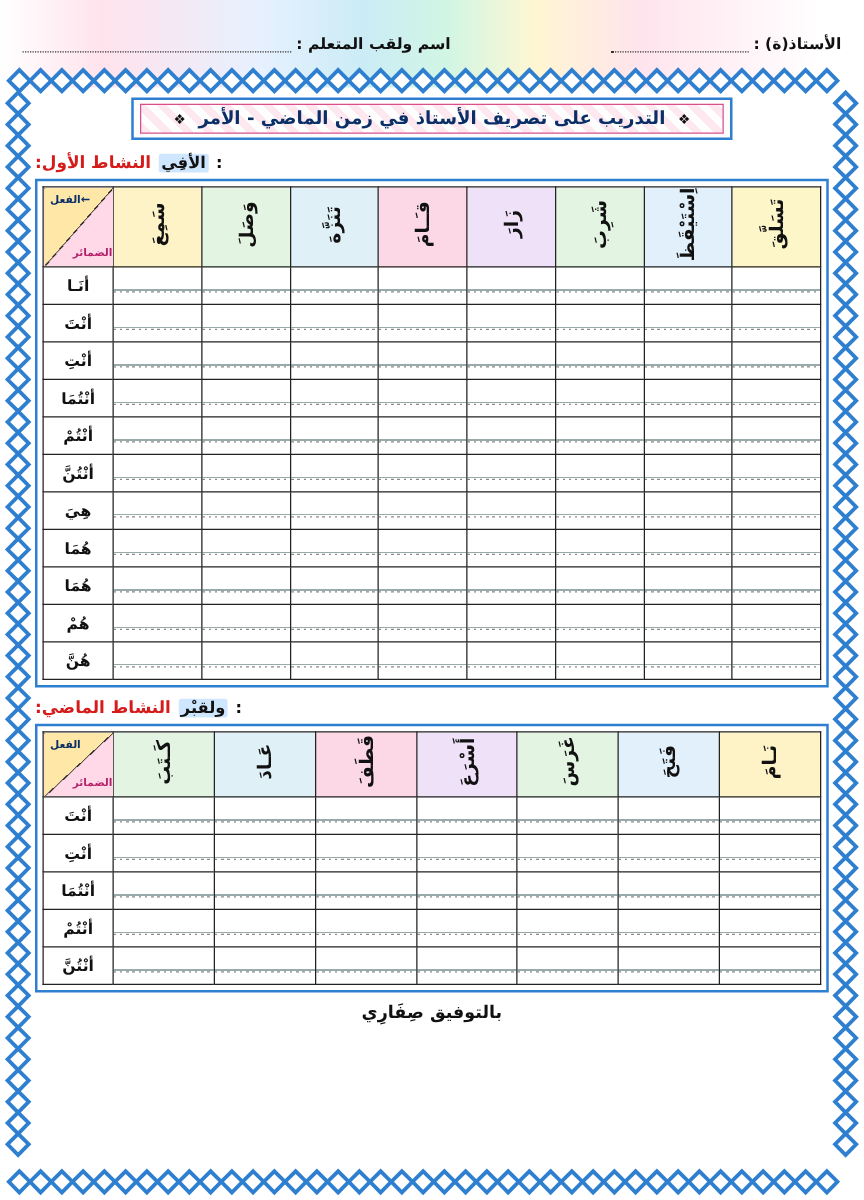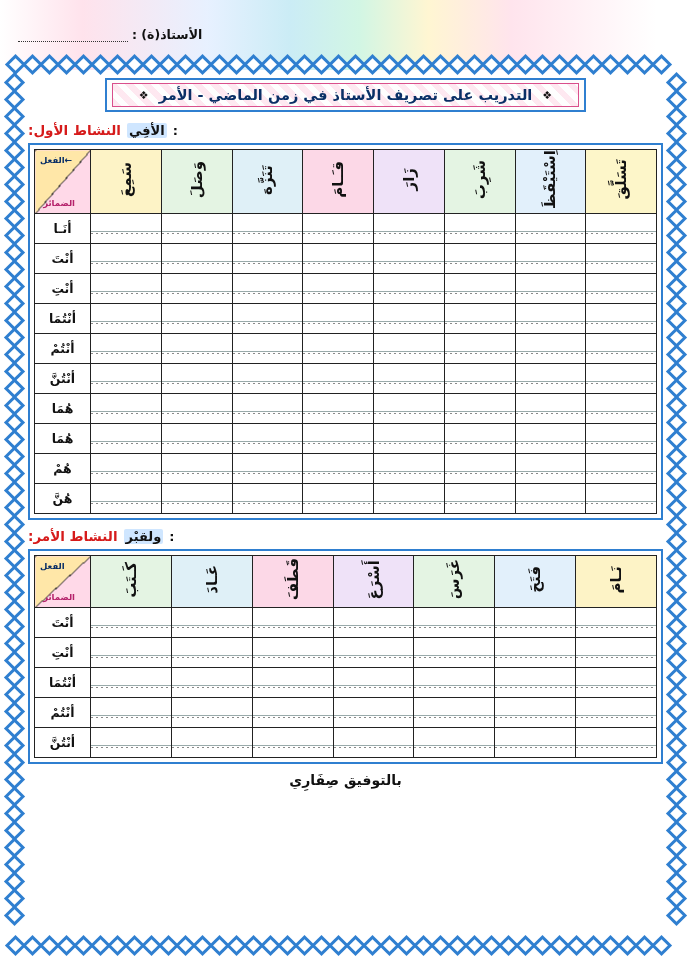--- a/index.html
+++ b/index.html
@@ -184,21 +184,21 @@
     background: linear-gradient(to bottom right, #ffe7a8 0%, #ffe7a8 49.5%, #222 49.5%, #222 50.5%, #ffd9e8 50.5%, #ffd9e8 100%);
   }
   .corner-top, .corner-bot {
     position: absolute;
     font-size: 8.5px;
     font-weight: bold;
     color: #b5226b;
     white-space: nowrap;
   }
   .corner-top { top: 5px; left: 5px; color:#0a2f66;}
-  .corner-bot { bottom: 5px; right: 15px; color:#b5226b;}
+  .corner-bot { bottom: 5px; right: 0; color:#b5226b;}
   .corner-arrow { font-size: 9px; }
 
   
   td.pron {
     width: 56px;
     text-align: center;
     font-size: 12.5px;
     font-weight: bold;
     color: #111;
     background: #fff;
@@ -236,20 +236,24 @@
     margin-top: 8px;
     direction: rtl;
   }
 </style>
 </head>
 <body>
 
 <div class="gradient-band"></div>
 
 <div class="top-header">
+  <div class="hdr-field">
+    <span class="hdr-label">اسم ولقب المتعلم :</span>
+    <span class="dots long"></span>
+  </div>
   <div class="hdr-field">
     <span class="hdr-label">الأستاذ(ة) :</span>
     <span class="dots short"></span>
   </div>
 </div>
 
 <div class="border-frame" id="frame">
     <div class="diamond" style="position: absolute; left: 1px; top: 0px;"></div>
     <div class="diamond" style="position: absolute; left: 1px; top: 881px;"></div>
     <div class="diamond" style="position: absolute; left: 18px; top: 0px;"></div>
@@ -647,20 +651,47 @@
             </td>
             <td class="writing">
               <div class="dotline"></div>
             </td>
             <td class="writing">
               <div class="dotline"></div>
             </td>
             <td class="writing">
               <div class="dotline"></div>
             </td>
+            <td class="pron">هِيَ</td>
+          </tr>
+          <tr>
+            <td class="writing">
+              <div class="dotline"></div>
+            </td>
+            <td class="writing">
+              <div class="dotline"></div>
+            </td>
+            <td class="writing">
+              <div class="dotline"></div>
+            </td>
+            <td class="writing">
+              <div class="dotline"></div>
+            </td>
+            <td class="writing">
+              <div class="dotline"></div>
+            </td>
+            <td class="writing">
+              <div class="dotline"></div>
+            </td>
+            <td class="writing">
+              <div class="dotline"></div>
+            </td>
+            <td class="writing">
+              <div class="dotline"></div>
+            </td>
             <td class="pron">هُمَا</td>
           </tr>
           <tr>
             <td class="writing">
               <div class="dotline"></div>
             </td>
             <td class="writing">
               <div class="dotline"></div>
             </td>
             <td class="writing">
@@ -735,21 +766,21 @@
             <td class="writing">
               <div class="dotline"></div>
             </td>
             <td class="pron">هُنَّ</td>
           </tr>
         </tbody>
     </table>
   </div>
 
   <div class="activity-line second">
-    <span class="act-title">النشاط الأمر:</span>
+    <span class="act-title">النشاط الماضي:</span>
     <span class="act-desc hl-mark">ولقبْر</span>
     <span class="act-desc">:</span>
   </div>
 
   <div class="tbl-frame">
     <table class="conj" id="tbl2">
       <thead>
         <tr>
           <th class="c-ltyel"><span class="vcell">نَـامَ</span></th>
           <th class="c-ltblue"><span class="vcell">فَتَحَ</span></th>

